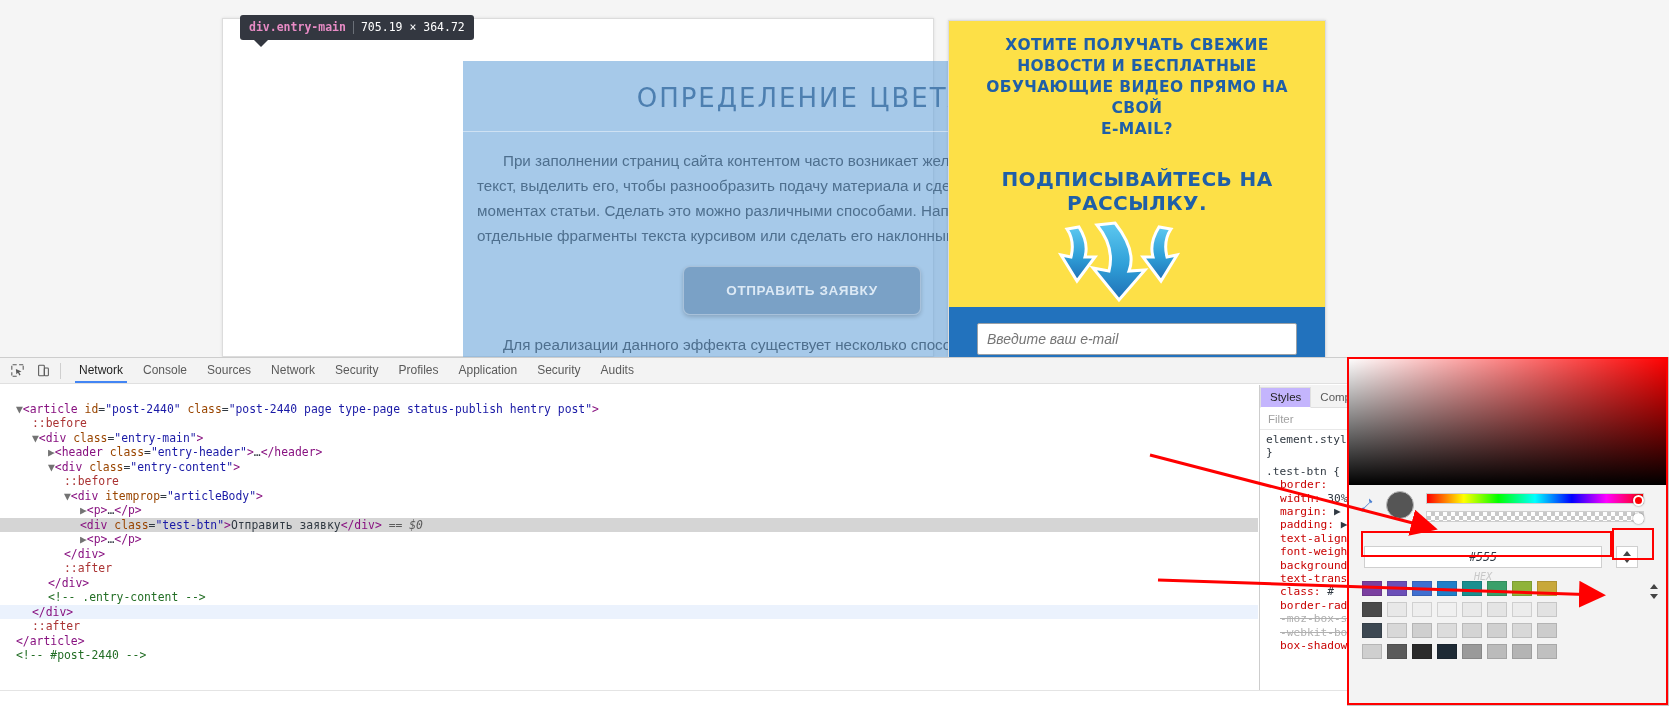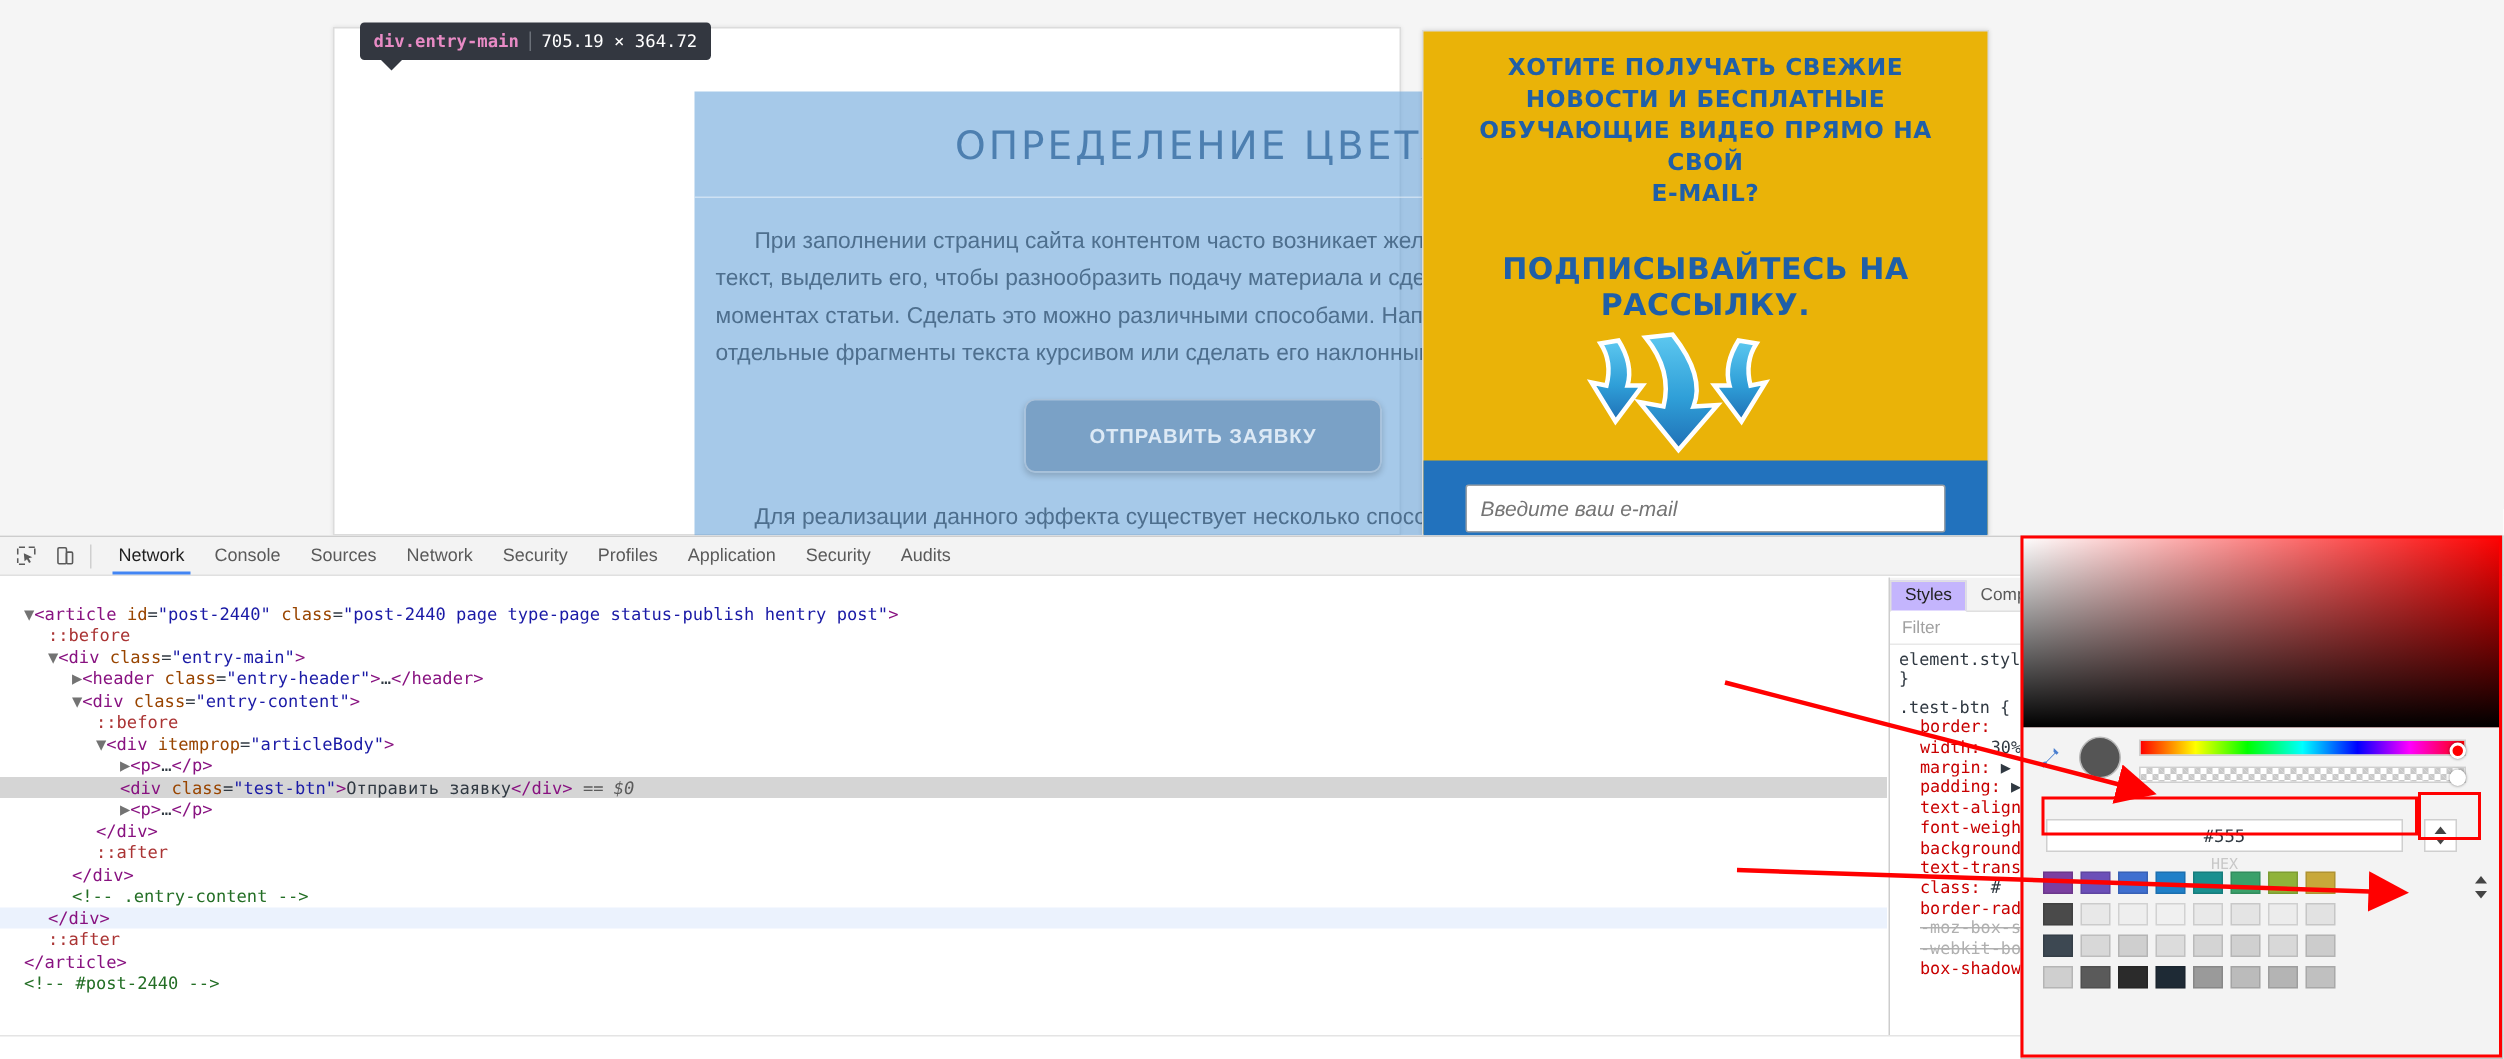--- a/index.html
+++ b/index.html
@@ -89,21 +89,21 @@
   #inspect-tip .dims { color: #ffffff; }
   #inspect-tip:after {
     content: ""; position: absolute; left: 14px; bottom: -7px;
     border-left: 7px solid transparent; border-right: 7px solid transparent;
     border-top: 7px solid #333740;
   }
 
   
   #sidebar-col {
     left: 948px; top: 20px; width: 378px; height: 337px;
-    background: #eab308;
+    background: #fde047;
     box-shadow: 0 0 3px rgba(0,0,0,.12);
   }
   #sb-inner { padding: 14px 18px 0 18px; text-align: center; }
   #sb-head {
     color: #1f5fa8; font-weight: bold;
     font-size: 15.5px; line-height: 21px;
     letter-spacing: 0.4px;
     font-family: "DejaVu Sans", sans-serif;
     text-transform: uppercase;
   }
@@ -264,21 +264,21 @@
     background-size: 8px 8px;
     background-position: 0 0, 4px 4px;
     background-color: #ffffff;
   }
   .cp-knob {
     position: absolute; width: 11px; height: 11px; border-radius: 50%;
     border: 2px solid #ffffff; box-shadow: 0 0 2px rgba(0,0,0,.5);
     top: 1px;
   }
   #cp-hexrow {
-    position: absolute; left: 0; top: 185px; width: 322px; height: 30px;
+    position: absolute; left: 0; top: 185px; width: 322px; height: 30px; font-style: italic;
   }
   #cp-hexfield {
     position: absolute; left: 16px; top: 3px; width: 238px; height: 22px;
     background: #ffffff; border: 1px solid #cfcfcf;
     display: flex; align-items: center; justify-content: center;
     font-family: "DejaVu Sans Mono", monospace; font-size: 11.5px; color: #303942;
   }
   #cp-stepper {
     position: absolute; left: 268px; top: 3px; width: 22px; height: 22px;
     background: #ffffff; border: 1px solid #cfcfcf;

